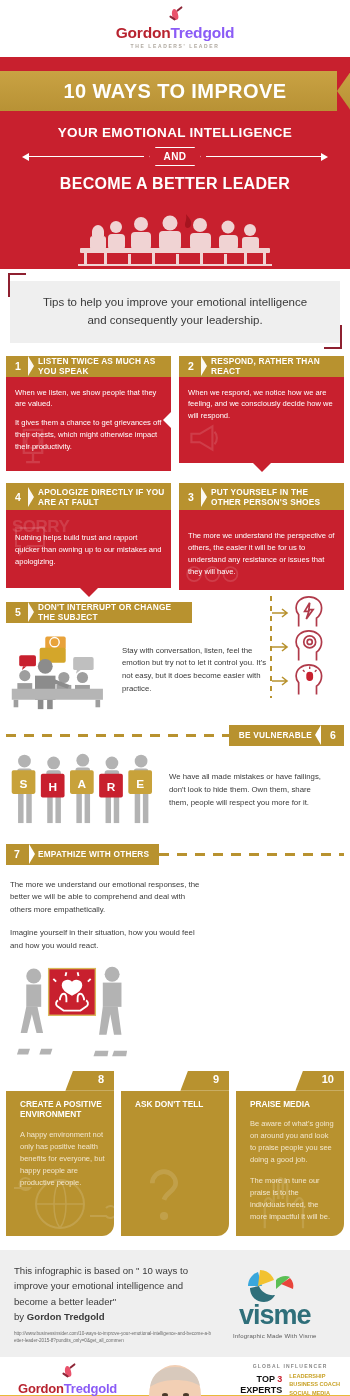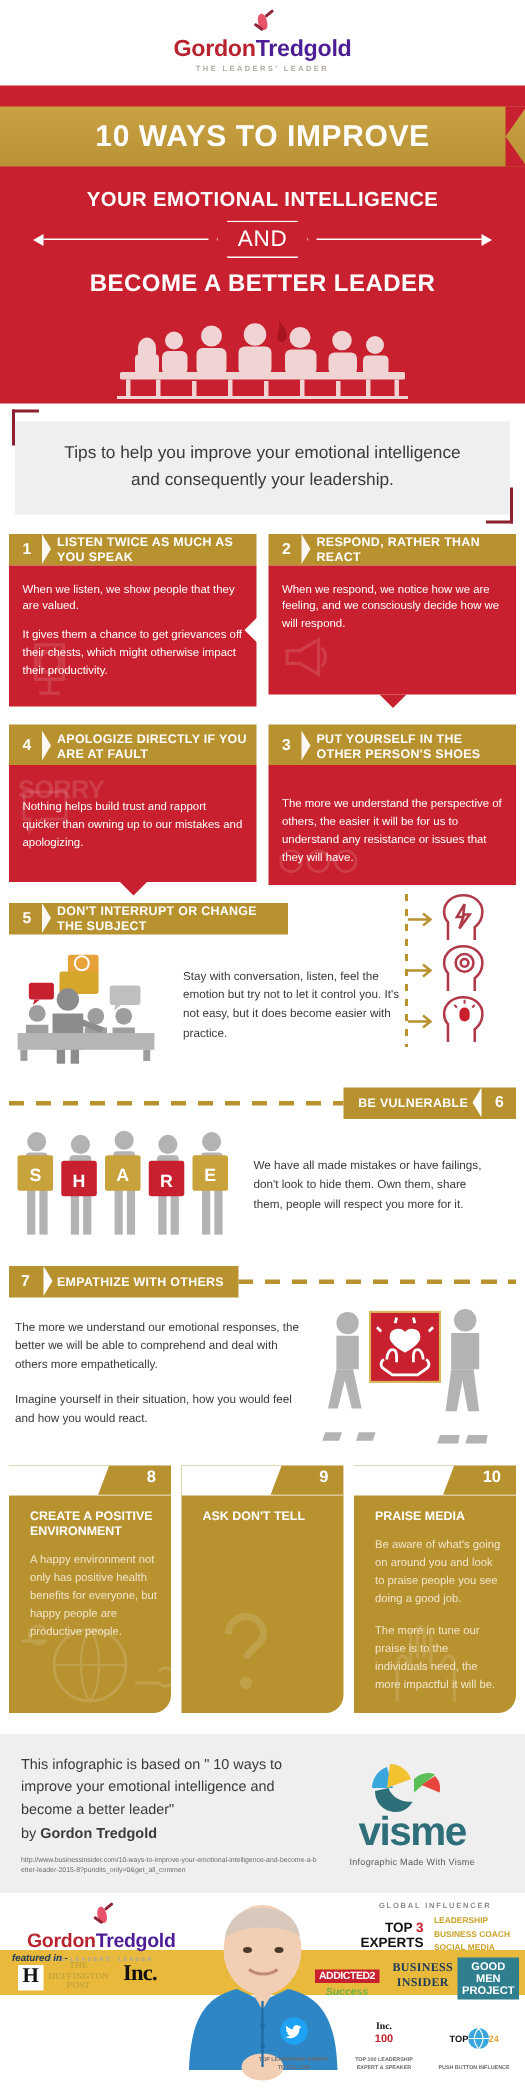--- a/index.html
+++ b/index.html
@@ -13,40 +13,40 @@
   .page { width:350px; height:1396px; position:relative; background:#fff; }
 
   
   .logo-band { height:57px; display:flex; align-items:center; justify-content:center; flex-direction:column; background:#fff; }
   .logo-mark { width:16px; height:16px; position:relative; margin-bottom:1px; }
   .logo-mark .body { position:absolute; left:5px; top:1px; width:6px; height:11px; background:#e9526b; border-radius:50% 50% 40% 40%; transform:rotate(-12deg); }
   .logo-mark .arm { position:absolute; left:9px; top:0px; width:7px; height:2px; background:#8e2738; transform:rotate(-40deg); border-radius:1px; }
   .logo-mark .leg { position:absolute; left:2px; top:9px; width:7px; height:2px; background:#8e2738; transform:rotate(35deg); border-radius:1px; }
   .logo-text { font-size:15.5px; font-weight:bold; letter-spacing:-0.2px; line-height:1; }
   .logo-text .g { color:#b8232f; }
-  .logo-text .t { color:#4c1d95; }
+  .logo-text .t { color:#8b5cf6; }
   .logo-sub { font-size:5px; letter-spacing:1.6px; color:#b0a9a0; margin-top:3px; font-weight:bold; }
 
   
   .hero { position:relative; background:#c8202e; height:212px; overflow:hidden; }
   .ribbon { position:relative; margin-top:14px; height:40px; background:linear-gradient(180deg,#c9a243 0%,#b89235 100%); display:flex; align-items:center; justify-content:center; }
   .ribbon::after {
     content:""; position:absolute; right:-1px; top:0; width:0; height:0;
     border-top:20px solid #c8202e; border-bottom:20px solid #c8202e; border-right:14px solid transparent;
   }
   .ribbon::before {
     content:""; position:absolute; left:0; top:0; width:0; height:0;
     border-top:20px solid #c8202e; border-bottom:20px solid #c8202e; border-left:0px solid transparent;
   }
   .ribbon-text { color:#fff; font-size:20px; font-weight:bold; letter-spacing:0.4px; z-index:2; }
   .hero-line2 { text-align:center; color:#fff; font-size:13.5px; font-weight:bold; letter-spacing:0.3px; margin-top:14px; }
   .and-row { display:flex; align-items:center; justify-content:center; margin-top:7px; padding:0 22px; }
   .and-row .ln { flex:1; height:1.5px; background:#fff; }
-  .and-diamond { border:1.5px solid #fff; color:#fff; font-size:15px; padding:3px 13px; margin:0 5px; transform:skewX(-0deg);
-    clip-path: polygon(12% 0, 88% 0, 100% 50%, 88% 100%, 12% 100%, 0 50%); font-weight:normal; letter-spacing:0.5px;}
+  .and-diamond { border:1.5px solid #fff; color:#fff; font-size:10px; padding:3px 13px; margin:0 5px; transform:skewX(-0deg);
+    clip-path: polygon(12% 0, 88% 0, 100% 50%, 88% 100%, 12% 100%, 0 50%); font-weight:bold; letter-spacing:0.5px;}
   .arrowL, .arrowR { width:0; height:0; }
   .arrowL { border-top:4px solid transparent; border-bottom:4px solid transparent; border-right:7px solid #fff; }
   .arrowR { border-top:4px solid transparent; border-bottom:4px solid transparent; border-left:7px solid #fff; }
   .hero-line3 { text-align:center; color:#fff; font-size:16px; font-weight:bold; letter-spacing:0.3px; margin-top:9px; }
   .hero-art { position:absolute; left:0; right:0; bottom:0; height:55px; }
 
   
   .tips-wrap { position:relative; padding:12px 10px 6px 10px; }
   .bracket-tl { position:absolute; left:8px; top:4px; width:18px; height:24px; border-left:2px solid #8e2030; border-top:2px solid #8e2030;}
   .bracket-br { position:absolute; right:8px; bottom:0px; width:18px; height:24px; border-right:2px solid #8e2030; border-bottom:2px solid #8e2030;}
@@ -85,21 +85,21 @@
   .band .tag .t { color:#fff; font-size:8.3px; font-weight:bold; letter-spacing:.2px;}
   .band .tag .chev { width:0;height:0; border-top:10px solid transparent; border-bottom:10px solid transparent; border-right:6px solid #fff; margin:0 3px; }
   .band .tag .num { color:#fff; font-size:10.5px; font-weight:bold; width:18px; text-align:center;}
   .band.left-tag .tag { padding:0 10px 0 2px; }
 
   
   .share-row { display:flex; padding:6px 8px 0 8px; align-items:flex-start; }
   .share-txt { font-size:7.8px; color:#3a3a3a; line-height:1.7; width:48%; padding-top:18px; padding-left:6px;}
 
   
-  .emp-row { display:flex; padding:4px 10px 0 10px; }
+  .emp-row { display:flex; padding:4px 10px 0 10px;flex-direction:column; }
   .emp-txt { width:60%; font-size:7.8px; color:#3a3a3a; line-height:1.65; padding-top:10px;}
   .emp-txt p { margin-bottom:10px; }
 
   
   .grid3 { display:flex; gap:7px; padding:0 6px; margin-top:10px; }
   .gcard { width:33.33%; background:#b8922f; position:relative; border-radius:0 0 12px 0; overflow:hidden; min-height:165px;}
   .gtop { height:20px; position:relative; background:#fff; }
   .gtop .shape { position:absolute; left:0; top:0; width:100%; height:100%; background:#b8922f;
     clip-path: polygon(0 0, 0 100%, 100% 100%, 100% 0, 62% 0, 55% 100%, 0 100%); }
   .gnum { position:absolute; right:10px; top:2px; color:#fff; font-size:11px; font-weight:bold; z-index:3;}

